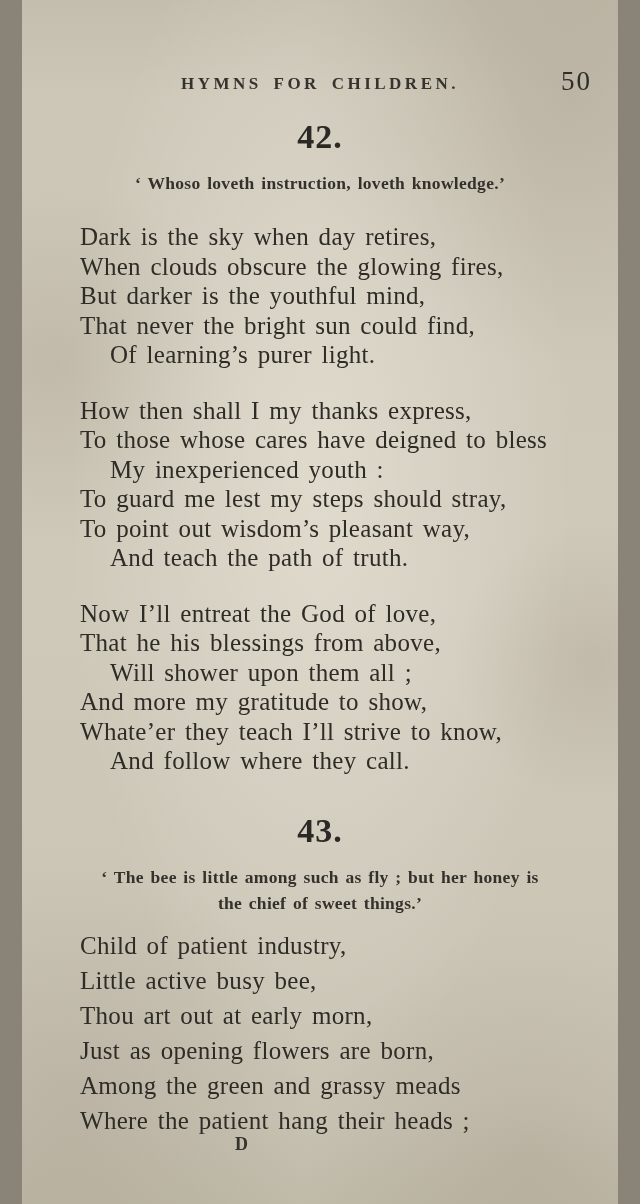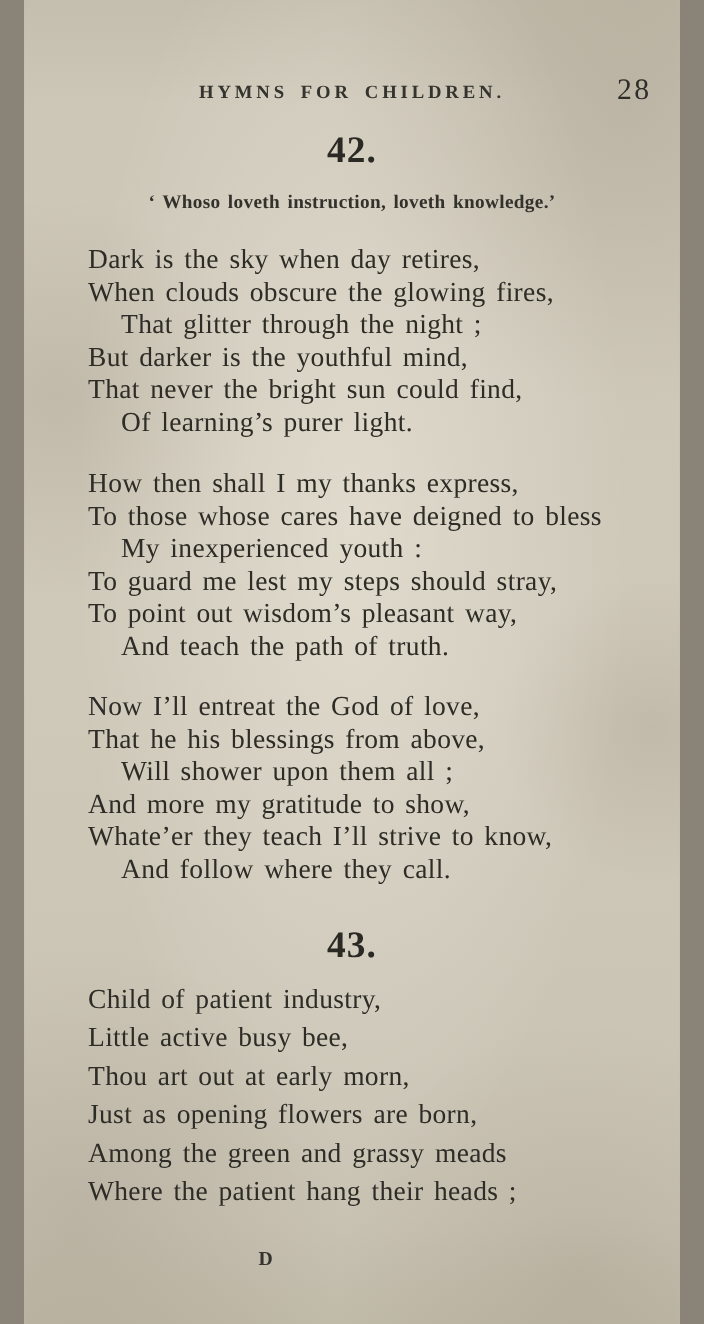--- a/index.html
+++ b/index.html
@@ -97,31 +97,30 @@
     color: #35332d;
   }
 </style>
 </head>
 <body>
 
 <div class="page">
 
   <div class="running-head">
     <span class="book-title">HYMNS FOR CHILDREN.</span>
-    <span class="page-number">28</span>
+    <span class="page-number">50</span>
   </div>
 
   <div>
     <div class="hymn-number first">42.</div>
     <div class="epigraph">‘ Whoso loveth instruction, loveth knowledge.’</div>
 
     <div class="stanza stanza-group-1">
       <div class="poem-line">Dark is the sky when day retires,</div>
       <div class="poem-line">When clouds obscure the glowing fires,</div>
-      <div class="poem-line indent">That glitter through the night ;</div>
       <div class="poem-line">But darker is the youthful mind,</div>
       <div class="poem-line">That never the bright sun could find,</div>
       <div class="poem-line indent">Of learning’s purer light.</div>
     </div>
 
     <div class="stanza stanza-group-1">
       <div class="poem-line">How then shall I my thanks express,</div>
       <div class="poem-line">To those whose cares have deigned to bless</div>
       <div class="poem-line indent">My inexperienced youth :</div>
       <div class="poem-line">To guard me lest my steps should stray,</div>
@@ -134,20 +133,24 @@
       <div class="poem-line">That he his blessings from above,</div>
       <div class="poem-line indent">Will shower upon them all ;</div>
       <div class="poem-line">And more my gratitude to show,</div>
       <div class="poem-line">Whate’er they teach I’ll strive to know,</div>
       <div class="poem-line indent">And follow where they call.</div>
     </div>
   </div>
 
   <div>
     <div class="hymn-number second">43.</div>
+    <div class="epigraph">
+      <div>‘ The bee is little among such as fly ; but her honey is</div>
+      <div>the chief of sweet things.’</div>
+    </div>
 
     <div class="stanza stanza-group-2 tight-top">
       <div class="poem-line">Child of patient industry,</div>
       <div class="poem-line">Little active busy bee,</div>
       <div class="poem-line">Thou art out at early morn,</div>
       <div class="poem-line">Just as opening flowers are born,</div>
       <div class="poem-line">Among the green and grassy meads</div>
       <div class="poem-line">Where the patient hang their heads ;</div>
     </div>
   </div>

